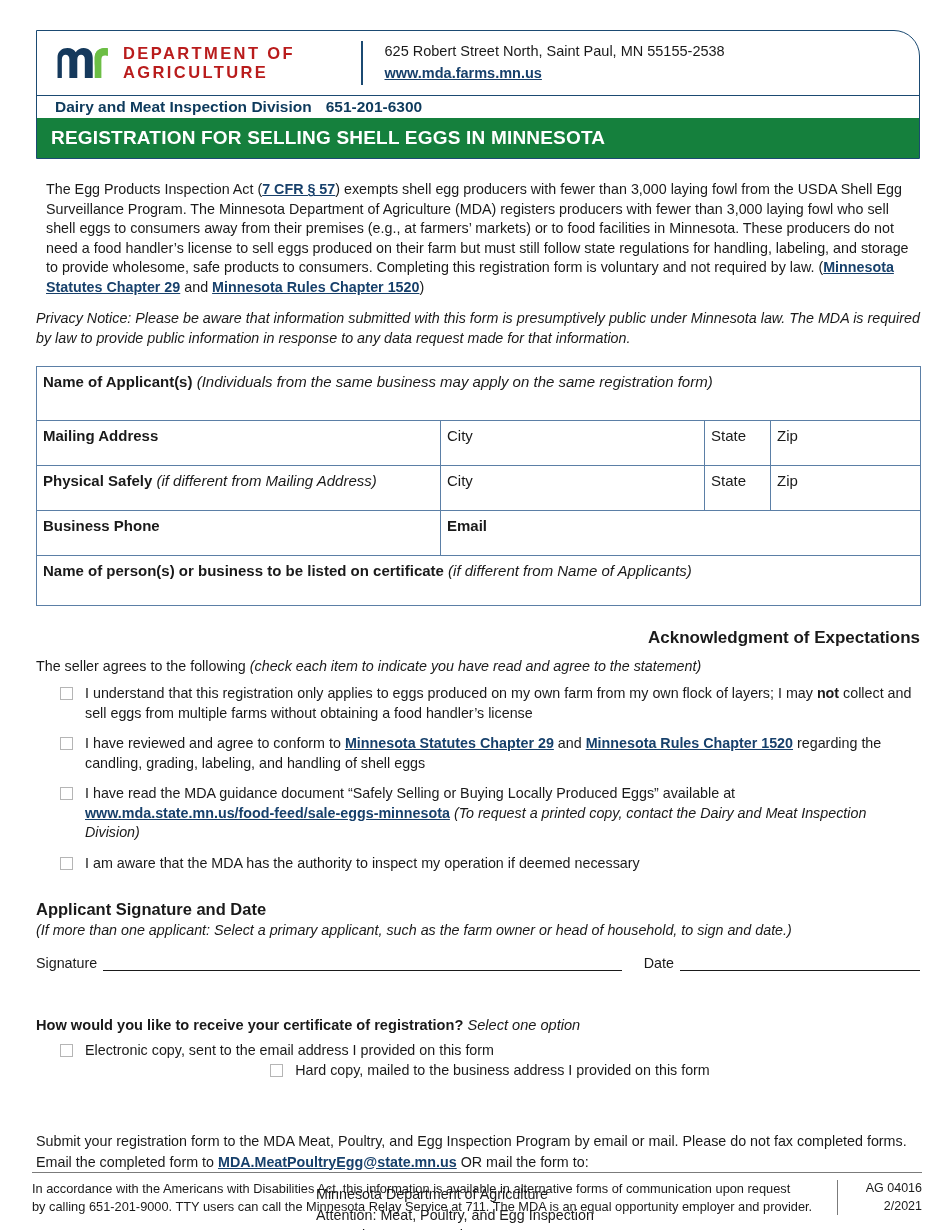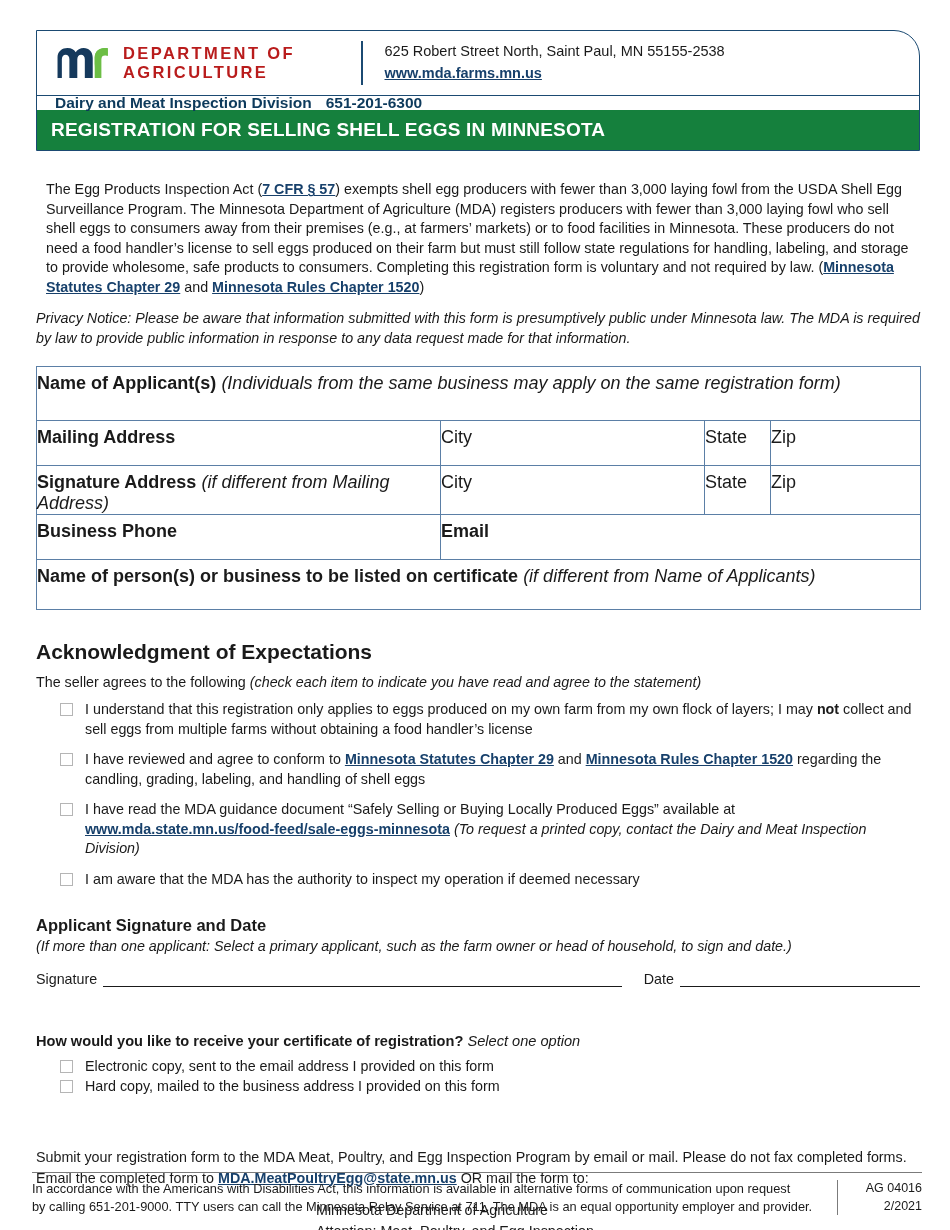--- a/index.html
+++ b/index.html
@@ -42,21 +42,21 @@
   .header-divider {
     width: 1.5px; height: 44px; background: #1b4a72;
     margin: 0 22px 0 6px; flex: none;
   }
   .header-addr { font-size: 14.5px; line-height: 1.5; color: #1a1a1a; }
   .header-addr a {
     color: #17406b; font-weight: bold; text-decoration: underline;
   }
   .header-div-row {
     border-top: 1.5px solid #1b4a72;
-    height: 15px;
+    height: 23px;
     display: flex; align-items: center;
     padding-left: 18px;
   }
   .header-div-row .d1 {
     font-weight: bold; color: #0d3a5c; font-size: 15.5px;
   }
   .header-div-row .d2 {
     font-weight: bold; color: #0d3a5c; font-size: 15.5px; margin-left: 14px;
   }
   .title-bar {
@@ -87,31 +87,31 @@
   
   .form-table {
     margin-top: 18px;
     width: 884px;
     border-collapse: collapse;
     table-layout: fixed;
   }
   .form-table td {
     border: 1px solid #5b7fa6;
     vertical-align: top;
-    padding: 6px 8px 0 0;
-    font-size: 18px;
+    padding: 6px 8px 0 6px;
+    font-size: 15px;
     height: 45px;
   }
   .cell-lab { font-weight: bold; }
   .cell-it { font-style: italic; font-weight: normal; }
   .tall { height: 45px; }
 
   
   .sec-h {
-    font-weight: bold; font-size: 21px; margin: 30px 0 0 0;
+    font-weight: bold; font-size: 17px; margin: 22px 0 0 0; text-align: right;
   }
   .sec-sub { font-size: 14.3px; margin: 10px 0 0 0; }
   .sec-sub i { font-style: italic; }
   .ck-list { margin: 10px 0 0 0; }
   .ck-row { display: flex; align-items: flex-start; margin: 0 0 11px 0; }
   .ck-box {
     width: 13px; height: 13px; flex: none;
     border: 1.3px solid #b5b5b5;
     background: #fff;
     margin: 3px 12px 0 24px;
@@ -131,21 +131,21 @@
     height: 17px; margin-left: 6px;
   }
   .sig-line.a { width: 540px; }
   .sig-line.b { width: 250px; }
   .sig-lab2 { margin-left: 22px; }
 
   
   .del-h { font-size: 14.6px; margin: 46px 0 0 0; font-weight: bold; }
   .del-h i { font-style: italic; font-weight: normal; }
   .del-row { display: flex; align-items: flex-start; margin-top: 8px; }
-  .del-row + .del-row { margin-top: 2px; }
+  .del-row + .del-row { margin-top: 2px; justify-content: center; }
   .del-txt { font-size: 14.3px; line-height: 18px; }
 
   
   .sub-par { font-size: 14.3px; line-height: 20.5px; margin: 52px 0 0 0; }
   .addr-block {
     margin: 12px 0 0 280px;
     font-size: 14.3px; line-height: 20.5px;
   }
 
   
@@ -240,21 +240,21 @@
             <span>State</span>
             <div></div>
           </td>
           <td class="tall">
             <span>Zip</span>
             <div></div>
           </td>
         </tr>
         <tr>
           <td class="tall">
-            <span class="cell-lab">Signature Address</span>
+            <span class="cell-lab">Physical Safely</span>
             <span class="cell-it">(if different from Mailing Address)</span>
             <div></div>
           </td>
           <td class="tall">
             <span>City</span>
             <div></div>
           </td>
           <td class="tall">
             <span>State</span>
             <div></div>

